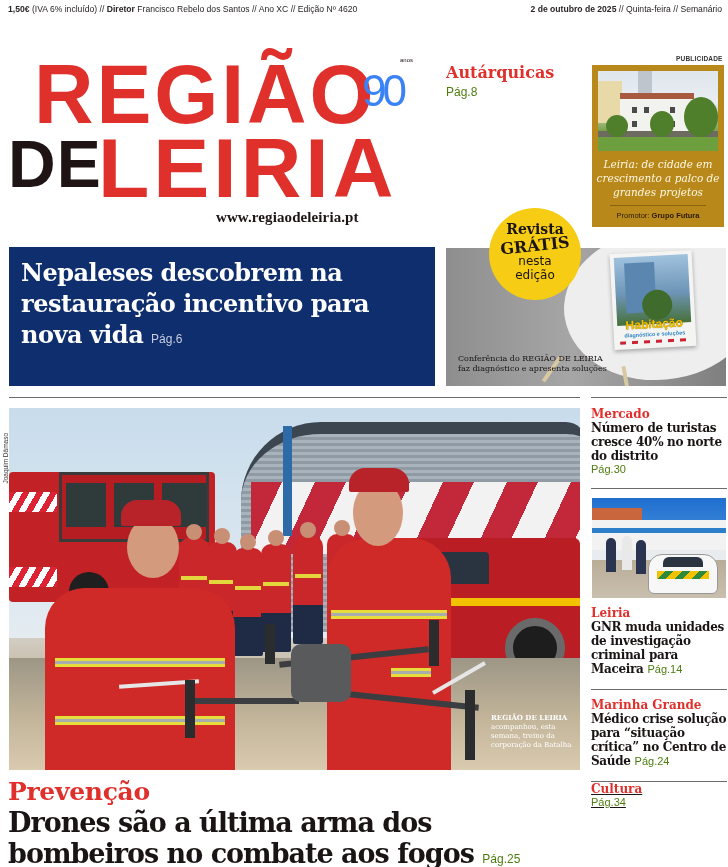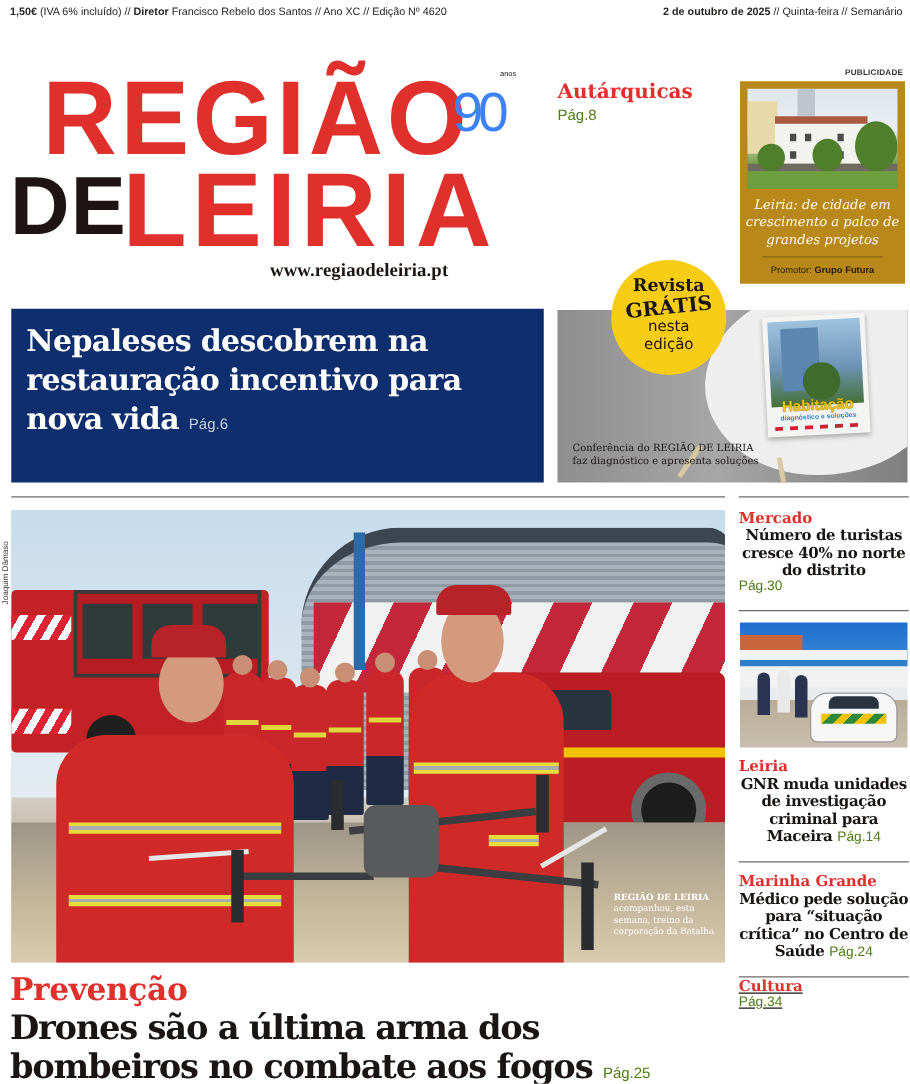--- a/index.html
+++ b/index.html
@@ -108,21 +108,21 @@
 
   
   .prev { left: 8px; top: 777px; width: 572px; }
   .prev .kicker { font-size: 25px; line-height: 30px; letter-spacing: -0.3px; }
   .prev .headline { font-family: "DejaVu Serif", serif; font-weight: 700; font-size: 27px; line-height: 31px; color: #1a1414; letter-spacing: -1px; }
   .prev .pag { font-size: 12px; letter-spacing: 0; }
 
   
   .side { left: 591px; width: 136px; }
   .side .kicker { font-size: 12px; line-height: 14px; }
-  .side .headline { font-family: "DejaVu Serif", serif; font-weight: 700; font-size: 12px; line-height: 14px; color: #1a1414; letter-spacing: -0.3px; text-align: center; }
+  .side .headline { font-family: "DejaVu Serif", serif; font-weight: 700; font-size: 12px; line-height: 14px; color: #1a1414; letter-spacing: -0.3px; }
   .side .pag { font-size: 11px; letter-spacing: 0; }
   .side .pag.block { display: block; }
 
   .gnr-photo { left: 592px; top: 498px; width: 134px; height: 100px; overflow: hidden; background: linear-gradient(180deg, #1f6fcf 0%, #3f88d9 35%, #e9ecef 35%, #e9ecef 62%, #b9ad98 62%, #c9bfae 100%); }
   .gnr-roof { position: absolute; left: 0; top: 10px; width: 50px; height: 12px; background: #c9663e; }
   .gnr-bld { position: absolute; left: 0; top: 22px; width: 134px; height: 30px; background: #f2f2f2; }
   .gnr-blue { position: absolute; left: 0; top: 30px; width: 134px; height: 5px; background: #2c7fc8; }
   .gnr-car { position: absolute; left: 56px; top: 56px; width: 70px; height: 40px; background: #f7f7f7; border-radius: 14px 14px 6px 6px; border: 1px solid #999; }
   .gnr-chev { position: absolute; left: 8px; top: 16px; width: 52px; height: 8px; background: repeating-linear-gradient(135deg, #f2c200 0 6px, #2d8a3c 6px 12px); }
   .gnr-win { position: absolute; left: 14px; top: 2px; width: 40px; height: 10px; background: #2a3440; border-radius: 6px 6px 0 0; }
@@ -312,21 +312,21 @@
   <div class="headline">
     <span>GNR muda unidades de investigação criminal para Maceira</span>
     <span class="pag">Pág.14</span>
   </div>
 </div>
 <div class="abs rule" style="left:591px;top:689px;width:136px;"></div>
 
 <div class="abs side" style="top:698px;">
   <div class="kicker">Marinha Grande</div>
   <div class="headline">
-    <span>Médico pede solução para “situação crítica” no Centro de Saúde</span>
+    <span>Médico crise solução para “situação crítica” no Centro de Saúde</span>
     <span class="pag">Pág.24</span>
   </div>
 </div>
 <div class="abs rule" style="left:591px;top:781px;width:136px;"></div>
 
 <div class="abs side" style="top:782px;text-decoration:underline;">
   <div class="kicker">Cultura</div>
   <span class="pag block">Pág.34</span>
 </div>
 

